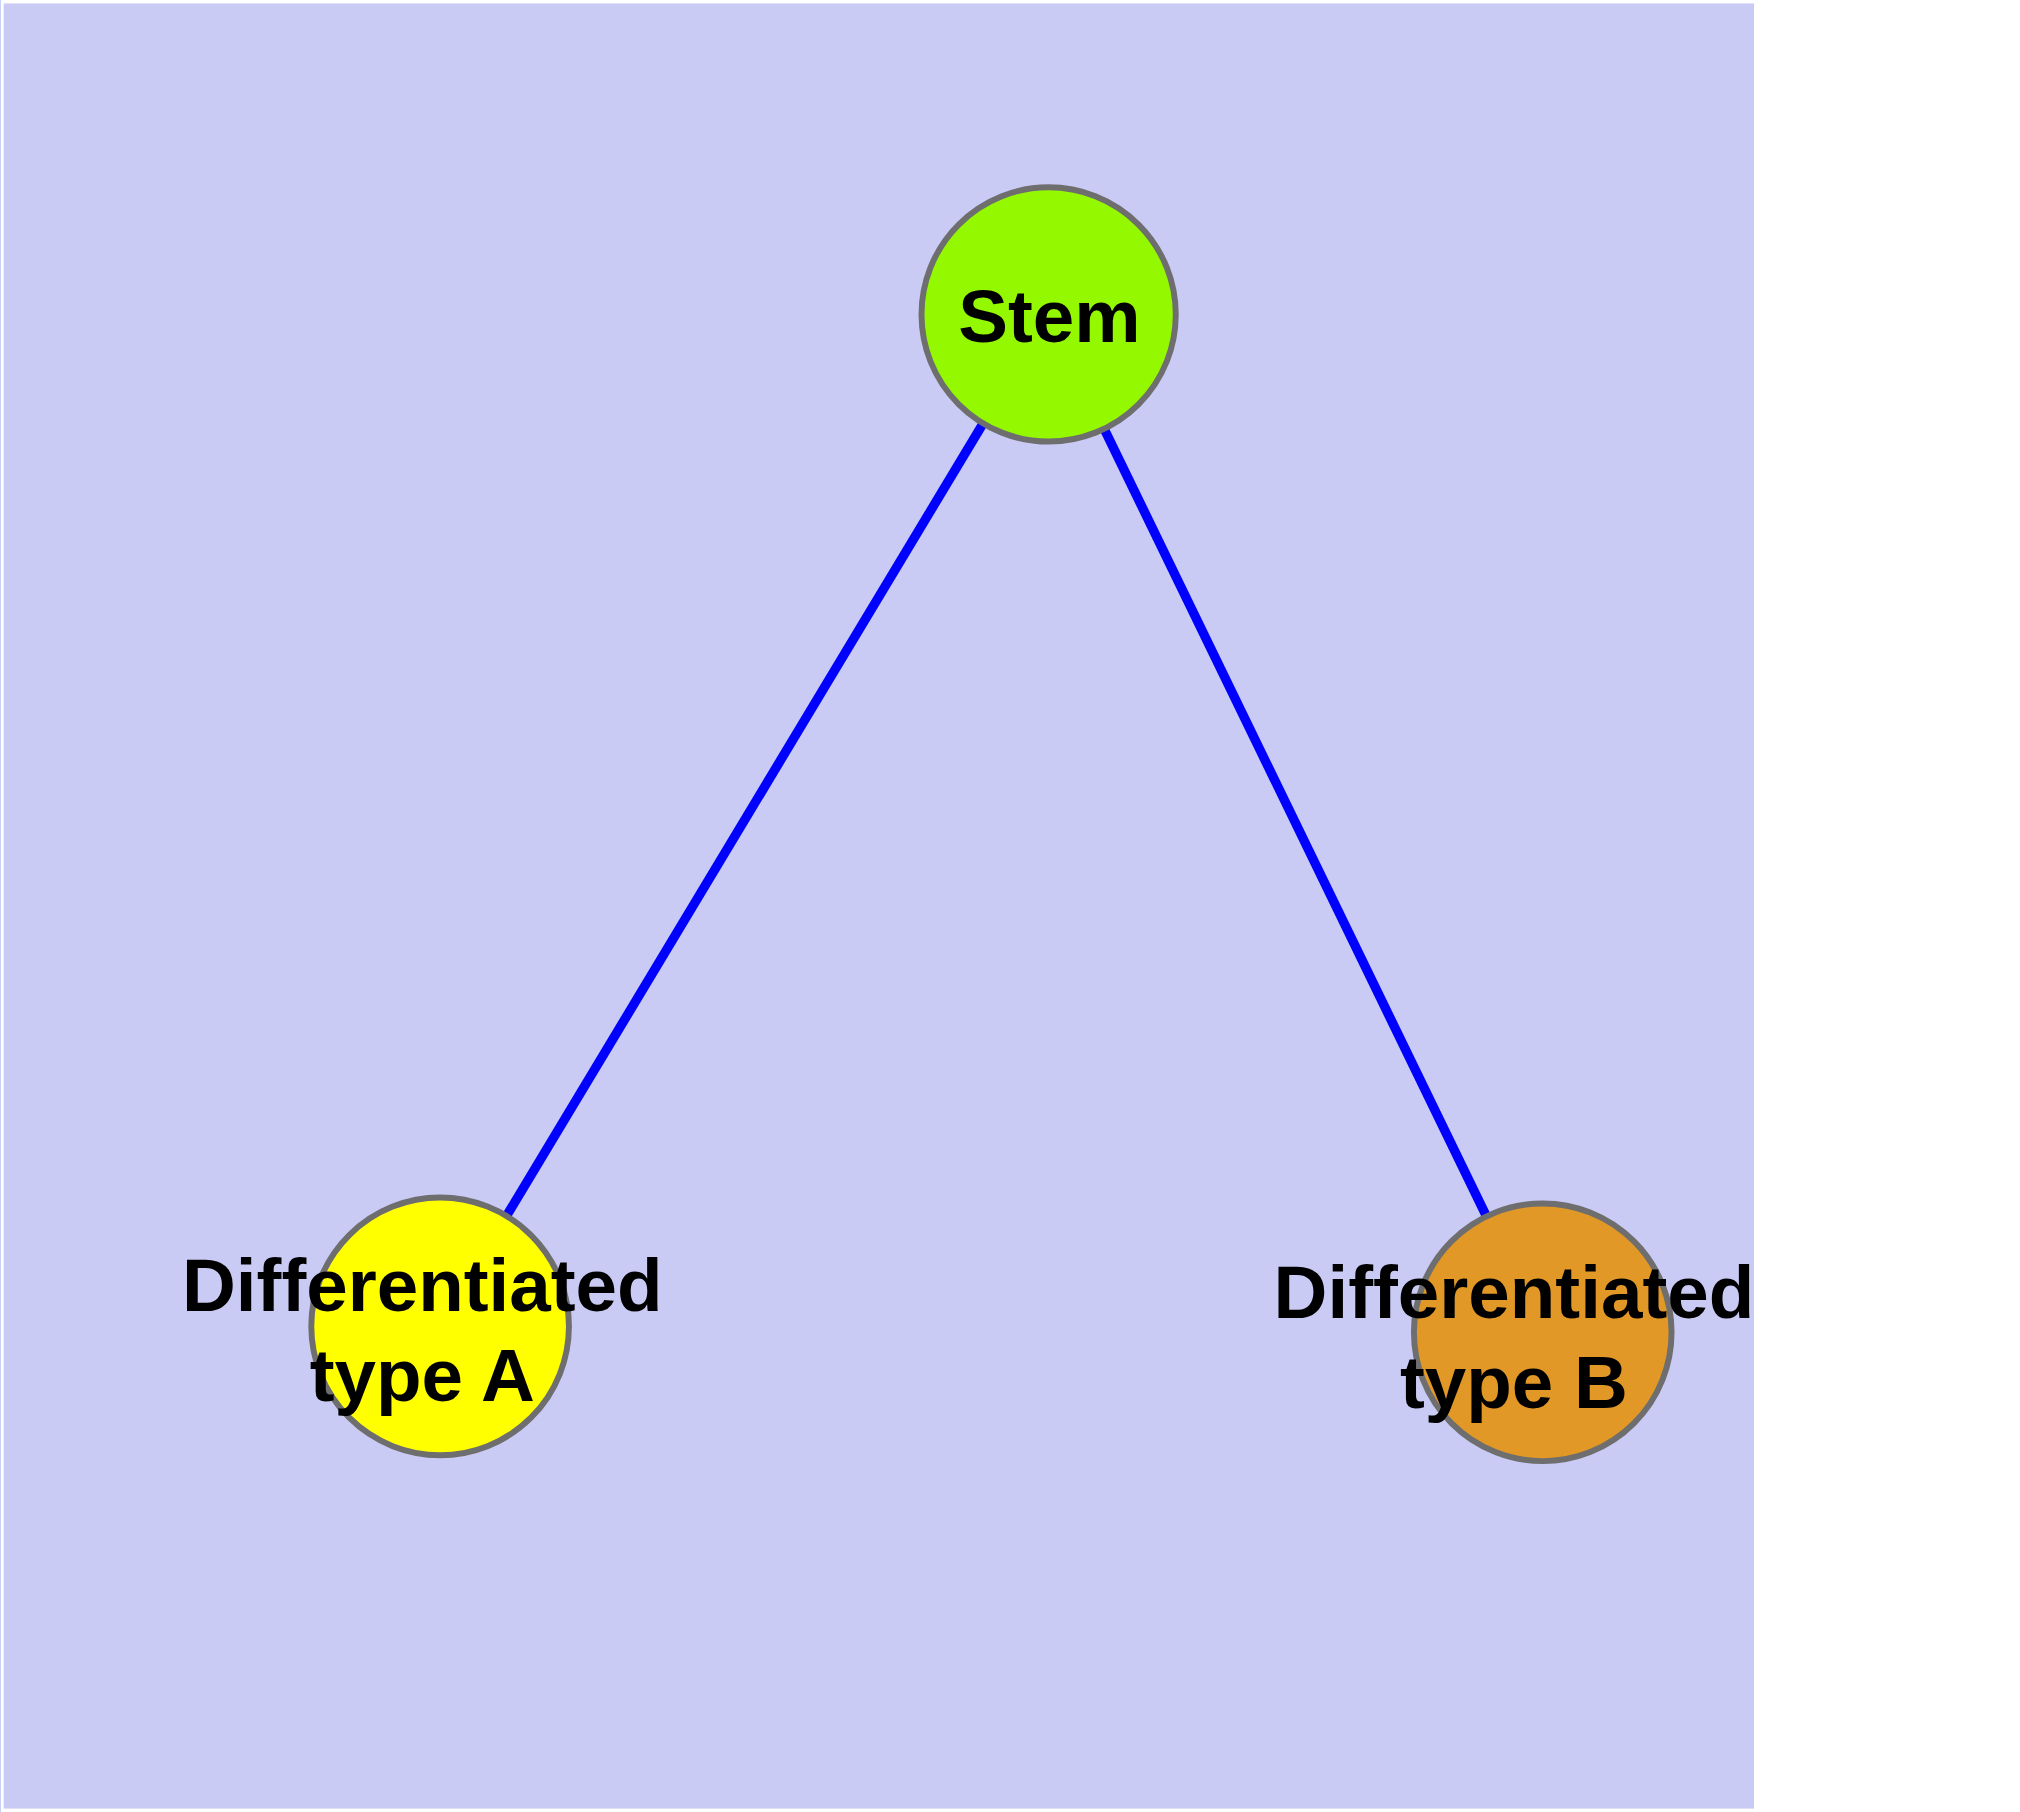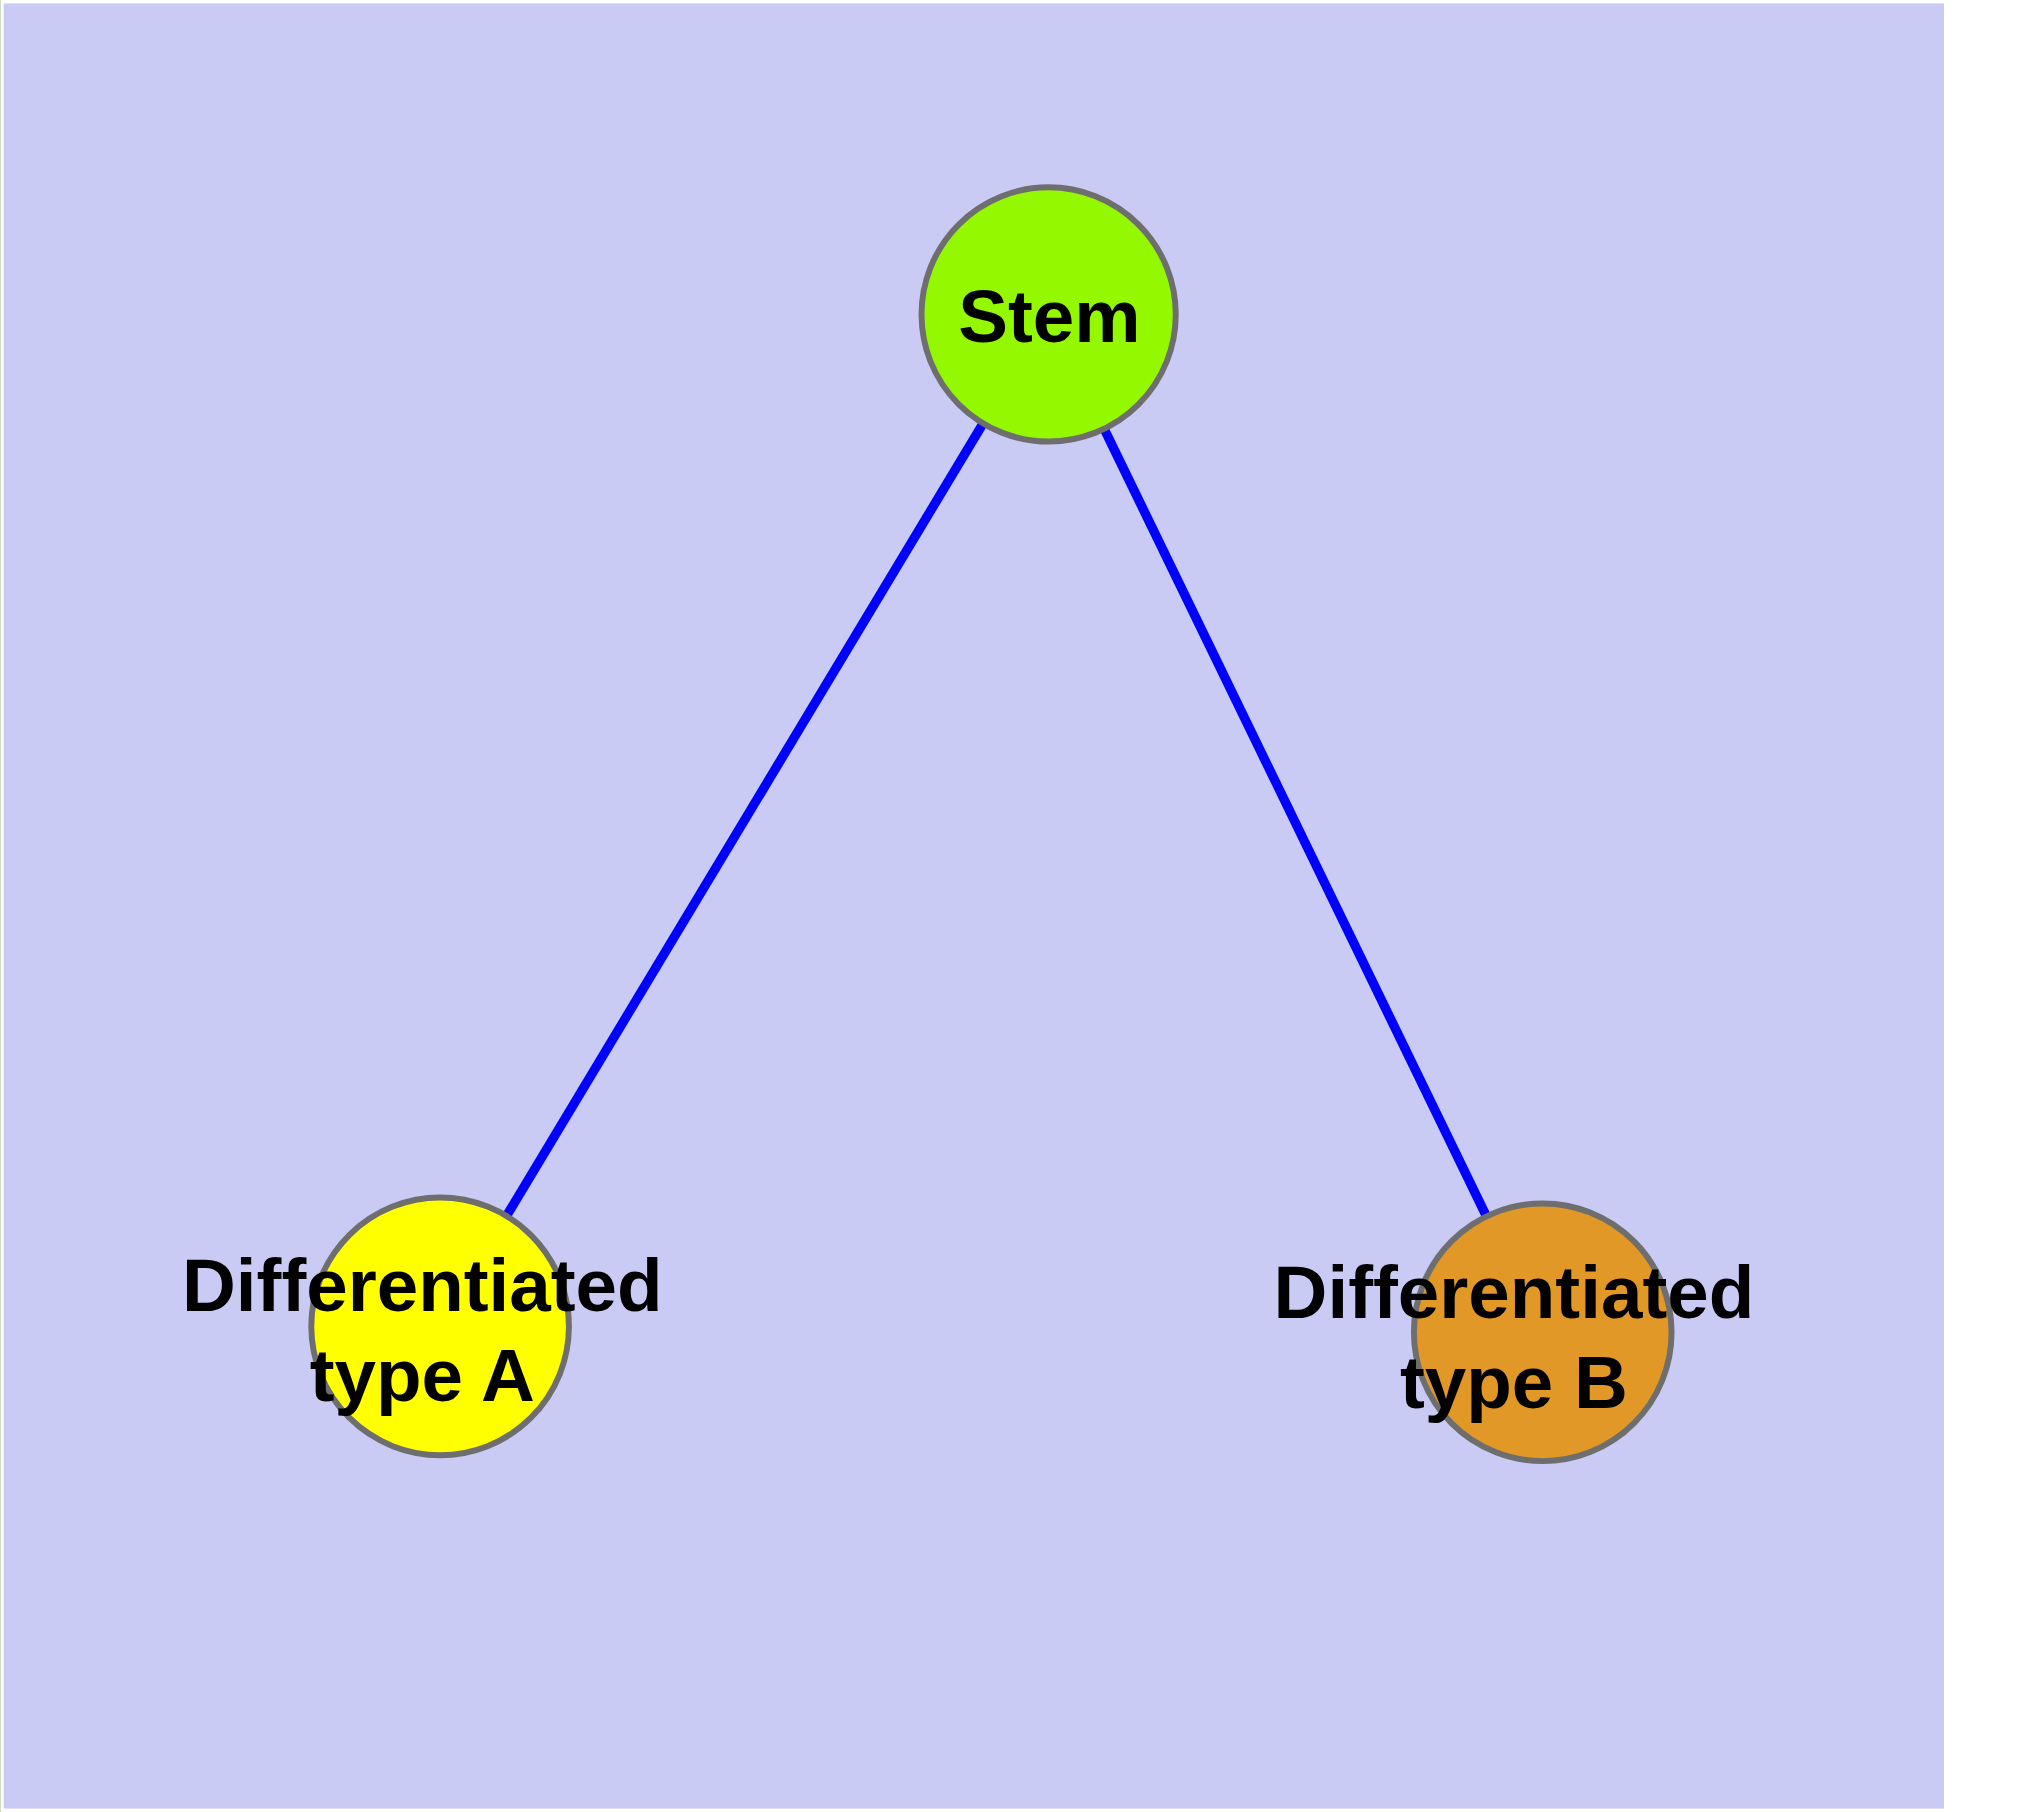--- a/index.html
+++ b/index.html
@@ -3,23 +3,23 @@
 <meta charset="utf-8">
 <style>
   html, body {
     margin: 0;
     padding: 0;
     background: #FFFFFF;
     font-family: "Liberation Sans", sans-serif;
   }
   .stage {
     position: relative;
-    width: 1944px;
+    width: 1754px;
     height: 1812px;
-    background: #4d7c0f;
+    background: #1d4ed8;
     overflow: hidden;
   }
   svg.graph {
     display: block;
     width: 2021px;
     height: 1812px;
   }
   .node-label {
     font-family: "Liberation Sans", "DejaVu Sans", sans-serif;
     font-weight: 700;

